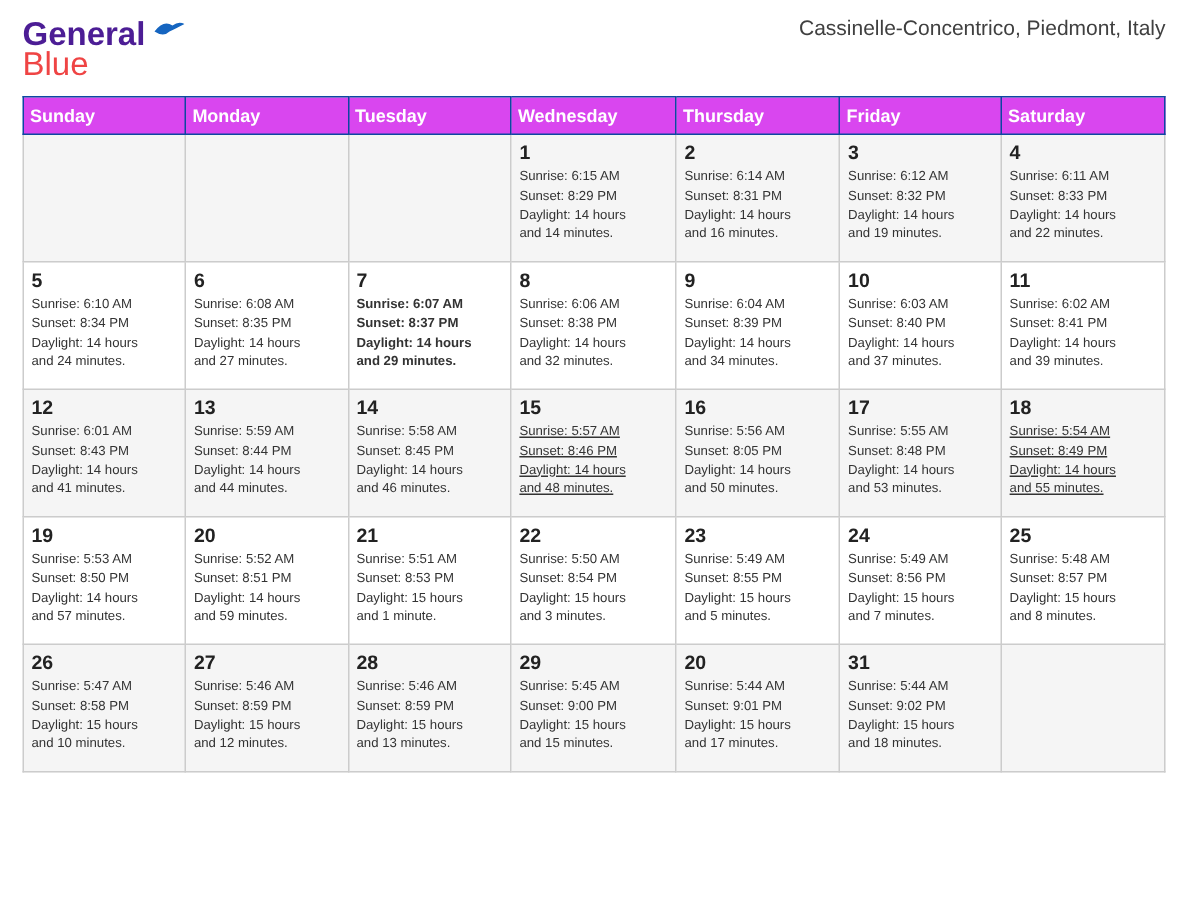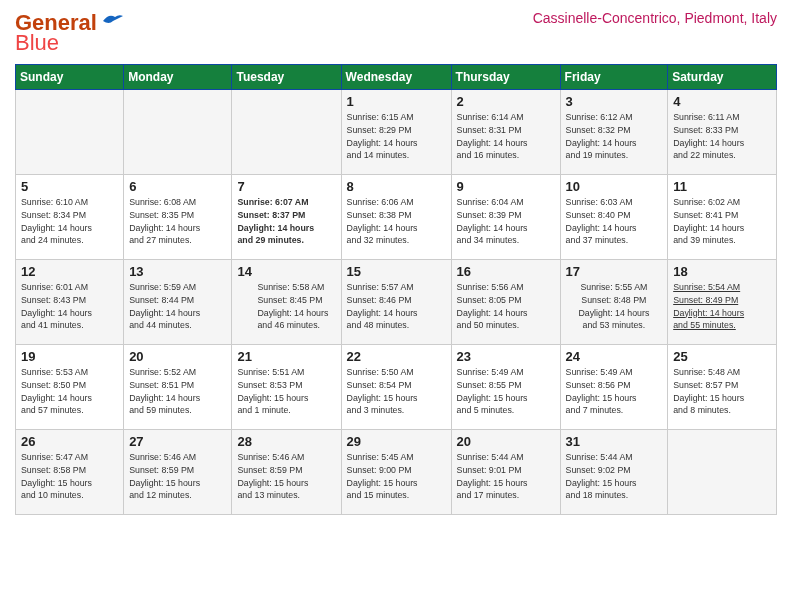--- a/index.html
+++ b/index.html
@@ -30,29 +30,29 @@
       text-align: right;
     }
     .month-title {
       font-size: 36px;
       font-weight: bold;
       color: #1a3a6b;
       line-height: 1.1;
     }
     .subtitle {
       font-size: 14px;
-      color: #be185d;
+      color: #404040;
     }
     table {
       width: 100%;
       border-collapse: collapse;
       font-size: 9.5px;
     }
     thead th {
-      background-color: #15803d;
+      background-color: #d946ef;
       color: #fff;
       padding: 5px 4px;
       text-align: left;
       font-size: 12px;
       font-weight: bold;
       border: 1px solid #0d47a1;
     }
     tbody td {
       border: 1px solid #ccc;
       vertical-align: top;
@@ -78,21 +78,21 @@
     .empty {
       background: #f9f9f9;
     }
   </style>
 </head>
 <body>
 
 <div class="header">
   <div class="logo">
     <div class="logo-row">
-      <span style="font-size:22px;font-weight:bold;color:#c2410c;">General</span>
+      <span style="font-size:22px;font-weight:bold;color:#4c1d95;">General</span>
       <svg width="22" height="16" viewBox="0 0 22 16" style="margin-left:2px;margin-top:-4px;">
         <path d="M2 8 Q8 0 14 4 Q18 1 22 3 Q16 6 12 8 Q8 12 2 8Z" fill="#1565c0"></path>
       </svg>
     </div>
     <span style="font-size:22px;font-weight:normal;color:#ef4444;margin-top:-6px;">Blue</span>
   </div>
   <div class="title-block">
     <div class="subtitle">Cassinelle-Concentrico, Piedmont, Italy</div>
   </div>
 </div>
@@ -204,42 +204,42 @@
         </td>
         <td>
           <div class="day-number">13</div>
           <div class="day-info" style="white-space: pre-line;">Sunrise: 5:59 AM
 Sunset: 8:44 PM
 Daylight: 14 hours
 and 44 minutes.</div>
         </td>
         <td>
           <div class="day-number">14</div>
-          <div class="day-info" style="white-space: pre-line; margin-left: 20px;">Sunrise: 5:58 AM
+          <div class="day-info" style="white-space: pre-line;">Sunrise: 5:58 AM
 Sunset: 8:45 PM
 Daylight: 14 hours
 and 46 minutes.</div>
         </td>
         <td>
           <div class="day-number">15</div>
-          <div class="day-info" style="white-space: pre-line;">Sunrise: 5:57 AM
+          <div class="day-info" style="white-space: pre-line; text-decoration: underline;">Sunrise: 5:57 AM
 Sunset: 8:46 PM
 Daylight: 14 hours
 and 48 minutes.</div>
         </td>
         <td>
           <div class="day-number">16</div>
           <div class="day-info" style="white-space: pre-line;">Sunrise: 5:56 AM
 Sunset: 8:05 PM
 Daylight: 14 hours
 and 50 minutes.</div>
         </td>
         <td>
           <div class="day-number">17</div>
-          <div class="day-info" style="white-space: pre-line; text-align: center;">Sunrise: 5:55 AM
+          <div class="day-info" style="white-space: pre-line;">Sunrise: 5:55 AM
 Sunset: 8:48 PM
 Daylight: 14 hours
 and 53 minutes.</div>
         </td>
         <td>
           <div class="day-number">18</div>
           <div class="day-info" style="white-space: pre-line; text-decoration: underline;">Sunrise: 5:54 AM
 Sunset: 8:49 PM
 Daylight: 14 hours
 and 55 minutes.</div>

